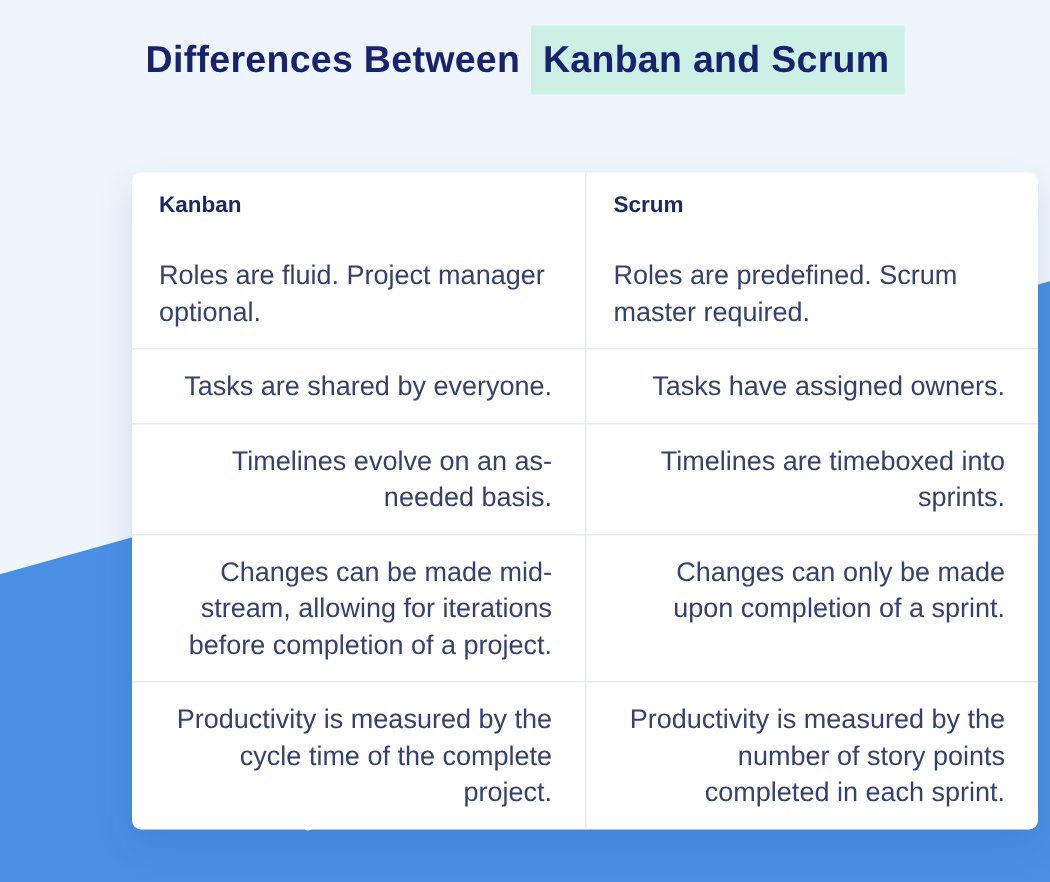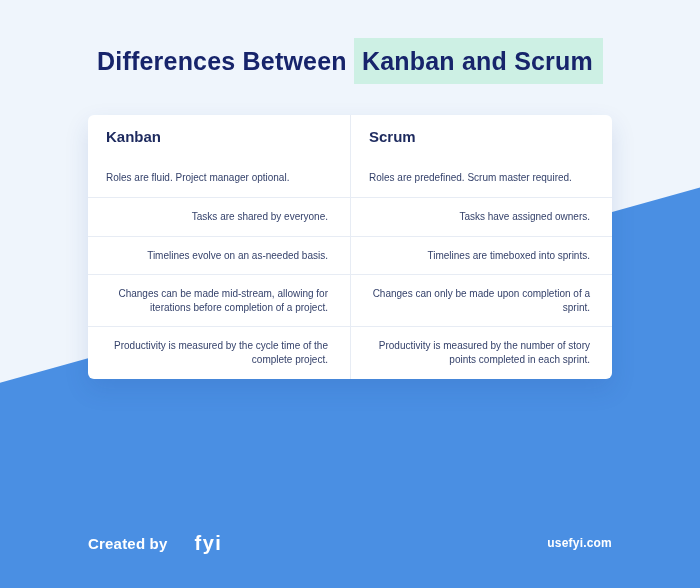--- a/index.html
+++ b/index.html
@@ -12,45 +12,45 @@
     overflow:hidden;
   }
 
   .blue-shape{
     position:absolute;inset:0;
     background:var(--accent-blue,#4A8FE3);
     clip-path:polygon(0 65.1%, 100% 31.9%, 100% 100%, 0 100%);
   }
 
   .title{
-    position:absolute;top:38px;left:0;right:0;
+    position:absolute;top:17px;left:0;right:0;
     text-align:center;
     font-size:25px;font-weight:700;
     color:var(--title-navy,#17246B);
     letter-spacing:.2px;
     line-height:46px;
     white-space:nowrap;
   }
   .title .hl{
     background:var(--highlight-mint,#CDF0E4);
     padding:9px 10px 9px 8px;
   }
 
   .card{
-    position:absolute;left:88px;top:115px;width:524px;
+    position:absolute;left:88px;top:115px;width:604px;
     background:#fff;border-radius:6px;
     box-shadow:0 10px 24px rgba(30,64,140,.13);
     overflow:hidden;
   }
   .trow{display:flex;}
   .trow + .trow{border-top:1px solid var(--border,#E7ECF4);text-align:right;}
   .cell{
     width:50%;box-sizing:border-box;
     padding:12px 22px 12px 18px;
-    font-size:10px;line-height:1.36;
+    font-size:18px;line-height:1.36;
     color:var(--text-navy,#35426B);
   }
   .cell + .cell{border-left:1px solid var(--border,#E7ECF4);}
   .thead .cell{
     font-weight:700;font-size:15px;
     color:var(--header-navy,#1D2A5E);
     padding-top:12px;padding-bottom:12px;
   }
 
   .footer{

